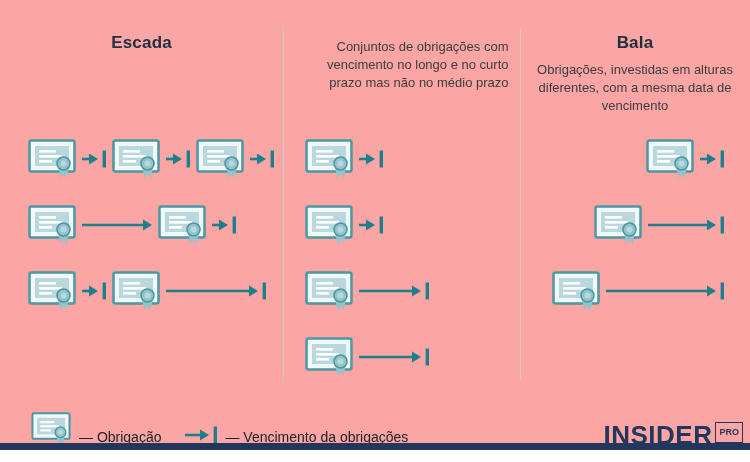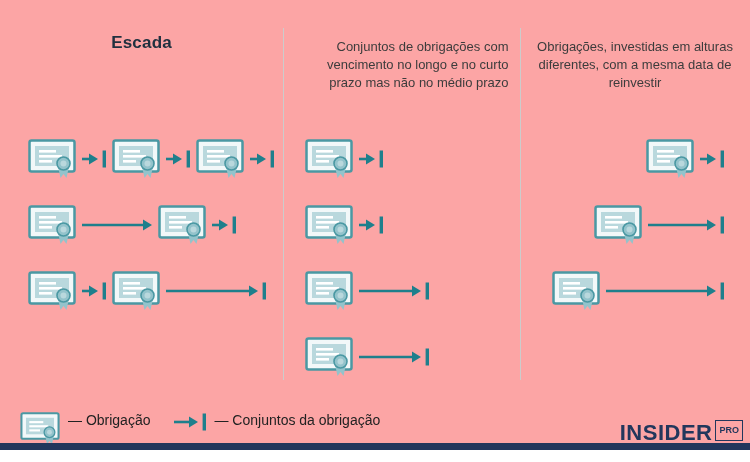--- a/index.html
+++ b/index.html
@@ -51,41 +51,41 @@
     position: absolute;
     top: 28px;
     width: 1px;
     height: 352px;
     background: var(--divider, #cccccc);
   }
   .divider-1 { left: 283px; }
   .divider-2 { left: 520px; }
   .legend {
     position: absolute;
-    left: 20px;
+    left: 31px;
     top: 412px;
     display: flex;
-    align-items: flex-start;
+    align-items: flex-end;
     gap: 8px;
   }
   .legend-label {
     font-size: 14px;
     color: #222222;
     white-space: nowrap;
   }
   .legend .maturity-gap { margin-left: 16px; }
   .logo {
     position: absolute;
     right: 7px;
     top: 420px;
     display: flex;
     align-items: center;
   }
   .logo-name {
-    font-size: 22px;
+    font-size: 26px;
     font-weight: 700;
     color: var(--navy, #22375c);
     letter-spacing: 0.5px;
   }
   .logo-suffix {
     font-size: 9px;
     font-weight: 700;
     color: var(--navy, #22375c);
     border: 1.5px solid var(--navy, #22375c);
     padding: 5px 3px;
@@ -340,21 +340,22 @@
               <rect x="66.6" y="1.5" width="3.4" height="17" fill="#1e7f8c"></rect>
             </svg>
           </span>
         </div>
       </div>
   </section>
 
   <div class="divider divider-2"></div>
 
   <section class="col col-2">
-    <p class="desc">Obrigações, investidas em alturas diferentes, com a mesma data de reinvestir</p>
+    <h2>Bala</h2>
+    <p class="desc">Obrigações, investidas em alturas diferentes, com a mesma data de vencimento</p>
     <div class="rows">
         <div class="diagram-row right">
           <span class="seg">
             <svg width="48" height="40" viewBox="0 0 48 40">
               <rect x="1.5" y="1.5" width="45" height="31" rx="2" fill="#f2f8f9" stroke="#4a98a3" stroke-width="2.5"></rect>
               <rect x="7" y="7" width="34" height="20" fill="#b9d8dd"></rect>
               <rect x="11" y="11" width="17" height="2.6" fill="#ffffff"></rect>
               <rect x="11" y="16" width="23" height="2.6" fill="#ffffff"></rect>
               <rect x="11" y="21" width="13" height="2.6" fill="#ffffff"></rect>
               <path d="M29.5 25 L32.5 39 L35.5 35 L38.5 39 L41.5 25 Z" fill="#93c3cb"></path>
@@ -429,21 +430,21 @@
         </svg>
       </span>
     <span class="legend-label">— Obrigação</span>
     <span class="seg maturity-gap">
         <svg width="32" height="20" viewBox="0 0 32 20">
           <line x1="0" y1="10" x2="16" y2="10" stroke="#1e7f8c" stroke-width="2.6"></line>
           <path d="M15 4.5 L24 10 L15 15.5 Z" fill="#1e7f8c"></path>
           <rect x="28.6" y="1.5" width="3.4" height="17" fill="#1e7f8c"></rect>
         </svg>
       </span>
-    <span class="legend-label">— Conjuntos da obrigação</span>
+    <span class="legend-label">— Vencimento da obrigações</span>
   </div>
 
   <div class="logo">
     <span class="logo-name">INSIDER</span>
     <span class="logo-suffix">PRO</span>
   </div>
 
   <div class="bottom-bar"></div>
 
 </div>

